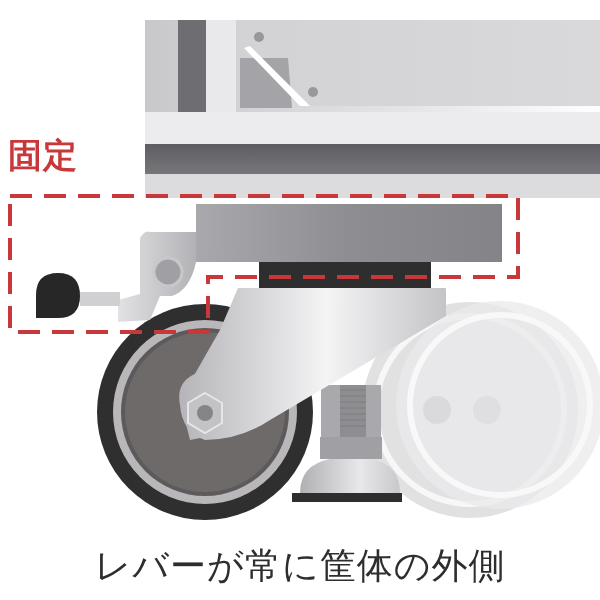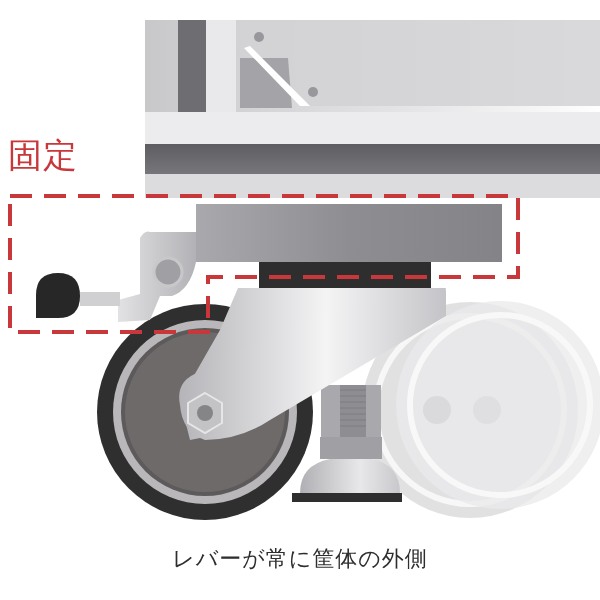--- a/index.html
+++ b/index.html
@@ -1,22 +1,22 @@
 <!DOCTYPE html>
 <html><head>
   <meta charset="utf-8">
   <style>
     html, body { margin: 0; padding: 0; background: #ffffff; }
     body { width: 600px; height: 600px; overflow: hidden; position: relative;
            font-family: "DejaVu Sans", "Liberation Sans", sans-serif; }
     #stage { position: absolute; left: 0; top: 0; width: 600px; height: 600px; }
-    .label-lock { position: absolute; left: 8px; top: 138px; font-size: 34px; font-weight: normal;
+    .label-lock { position: absolute; left: 8px; top: 138px; font-size: 34px; font-weight: bold;
                   letter-spacing: 1px; line-height: 1; }
     .caption { position: absolute; left: 0; top: 548px; width: 600px; text-align: center;
-               font-size: 22px; color: #2e2e2e; line-height: 1; letter-spacing: 1px; }
+               font-size: 36px; color: #2e2e2e; line-height: 1; letter-spacing: 1px; }
   </style>
 </head>
 <body>
 
 <div id="stage">
   <svg width="600" height="600" viewBox="0 0 600 600" xmlns="http://www.w3.org/2000/svg">
     <defs>
       <linearGradient id="gTop" x1="0" x2="1" y1="0" y2="0">
         <stop offset="0" stop-color="#c8c8cb"></stop>
         <stop offset="0.6" stop-color="#e6e6e8"></stop>

